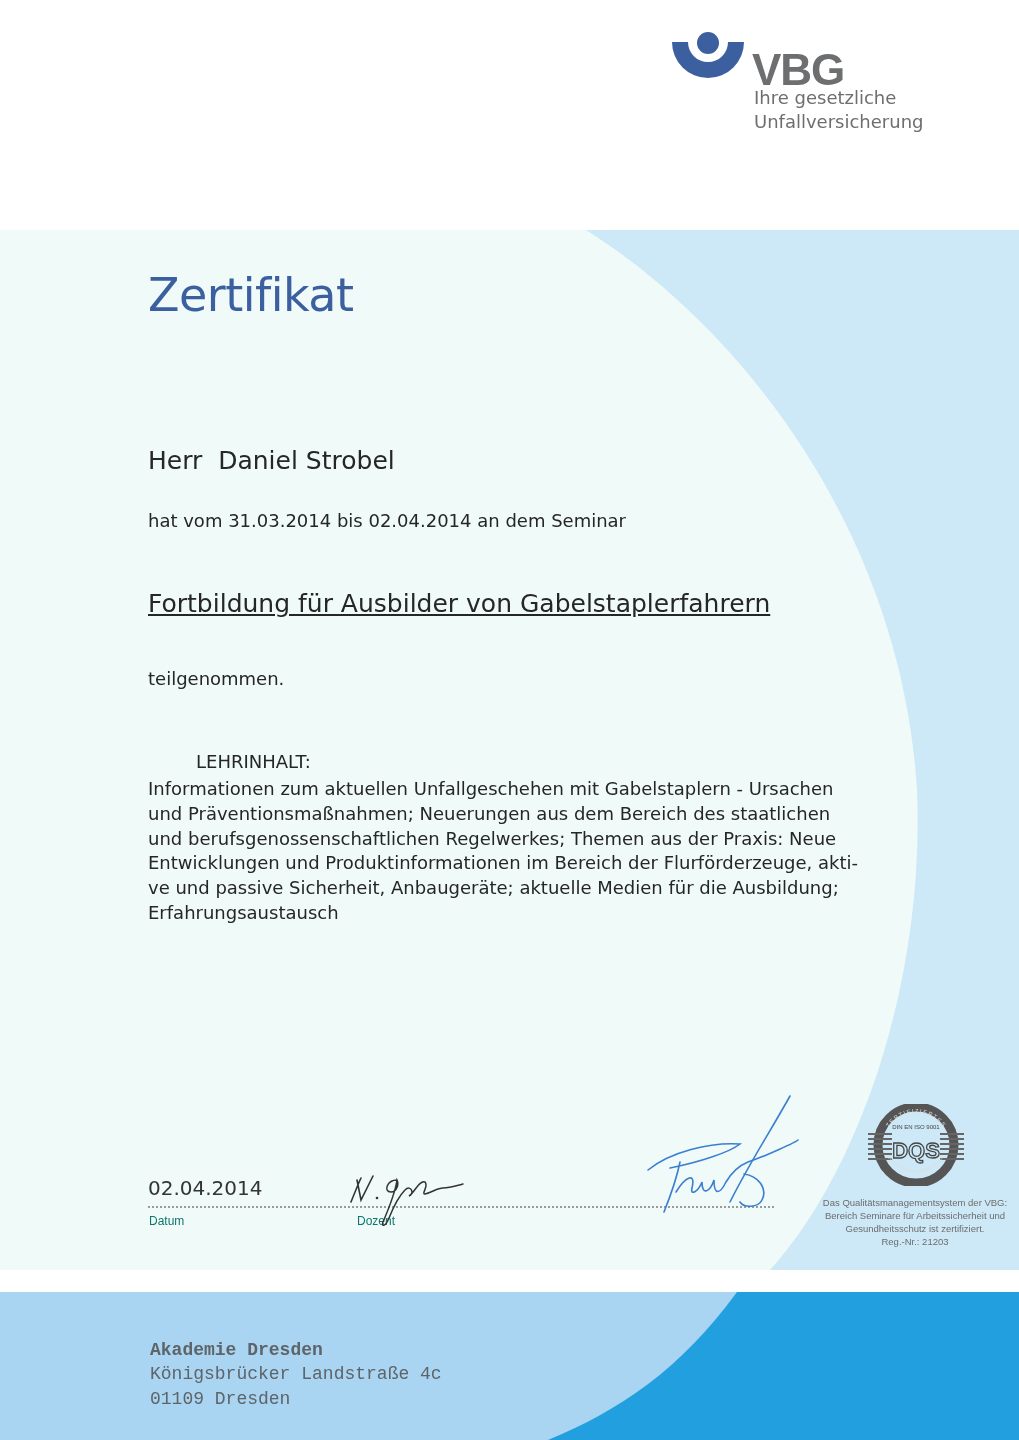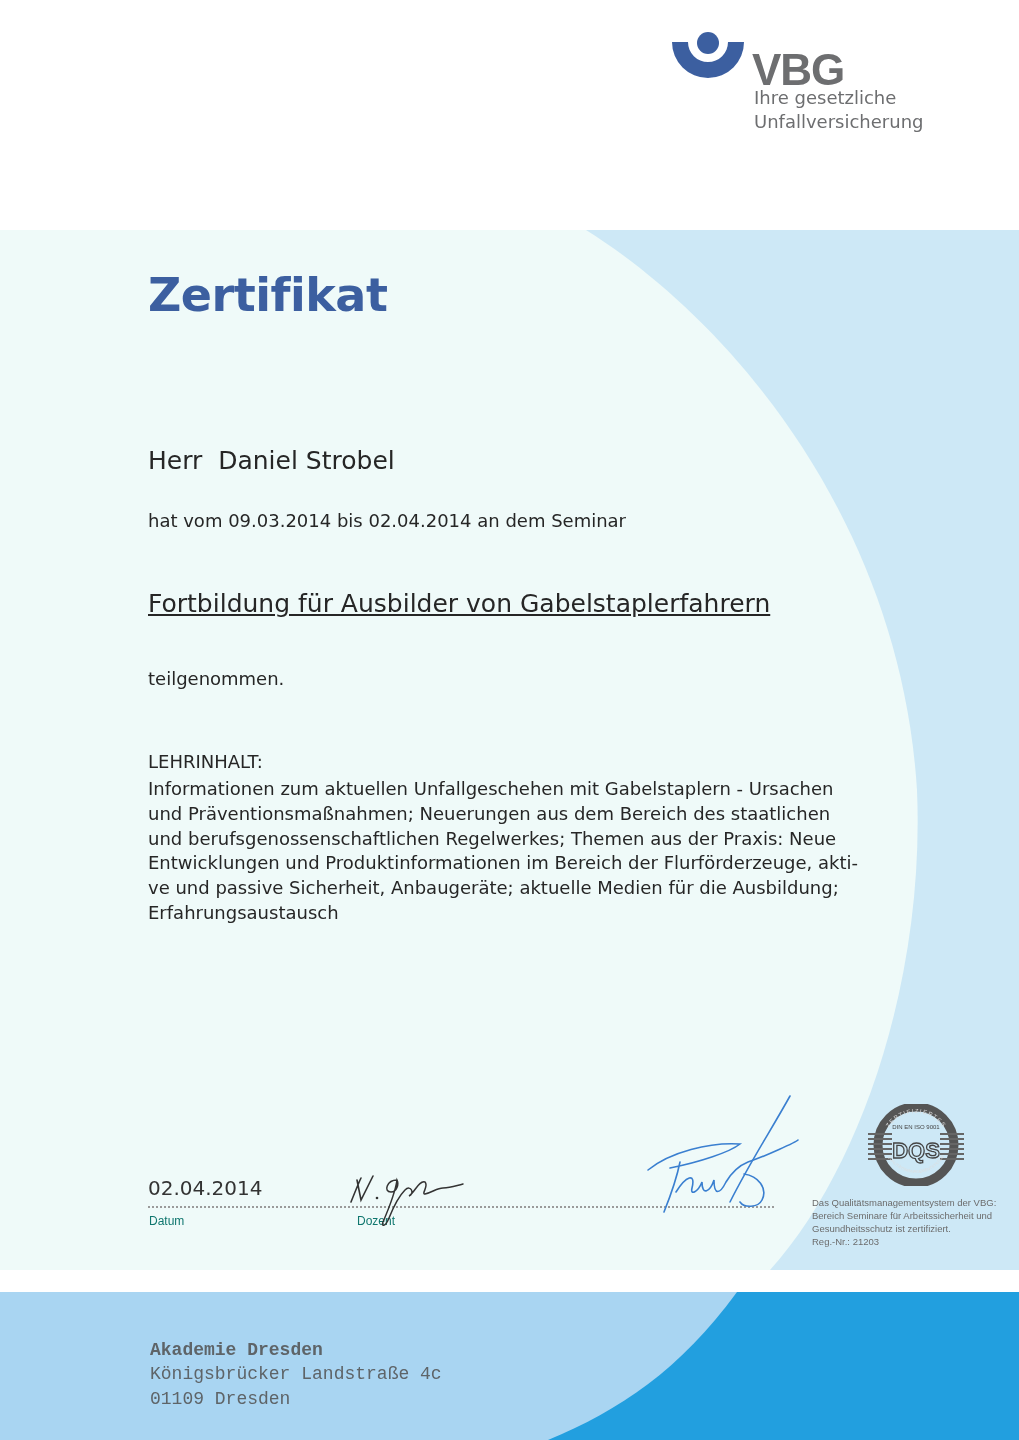--- a/index.html
+++ b/index.html
@@ -17,41 +17,41 @@
     font-family: "Liberation Sans", sans-serif; font-weight: bold;
     font-size: 44px; color: #6d6e70; letter-spacing: -1px; line-height: 48px; margin-top: 12px;
   }
   .logo-tag {
     position: absolute; left: 84px; top: 54px;
     font-family: "DejaVu Sans", sans-serif; font-size: 18px; line-height: 24px;
     color: #6d6e70; white-space: nowrap;
   }
   .title {
     position: absolute; left: 148px; top: 268px;
-    font-family: "DejaVu Sans", sans-serif; font-weight: bold; font-size: 46px;
+    font-family: "DejaVu Sans", sans-serif; font-weight: normal; font-size: 46px;
     color: #3c5fa0; letter-spacing: -0.5px;
   }
   .t { position: absolute; left: 148px; white-space: nowrap; color: #262626; }
   .name { top: 446px; font-size: 25px; }
   .period { top: 510px; font-size: 18px; }
   .seminar { top: 589px; font-size: 25px; text-decoration: underline; }
   .participated { top: 668px; font-size: 18px; }
-  .content-label { top: 751px; font-size: 18px; }
+  .content-label { top: 751px; font-size: 18px; margin-left: 48px; }
   .content-lines { top: 777px; font-size: 18px; line-height: 24.8px; }
   .content-lines div { white-space: nowrap; }
   .sig-line {
     position: absolute; left: 148px; top: 1206px; width: 626px; height: 0;
     border-top: 2px dotted #9a9a9a;
   }
   .date-val { position: absolute; left: 148px; top: 1176px; font-size: 20px; color: #333; }
   .small-label { position: absolute; top: 1214px; font-size: 12px; color: #0f766e; font-family: "Liberation Sans", sans-serif; }
   .sig { position: absolute; }
   .seal { position: absolute; left: 866px; top: 1104px; }
   .seal-text {
-    position: absolute; left: 812px; top: 1196px; width: 206px; 
+    position: absolute; left: 812px; top: 1196px; width: 206px; text-align: center;
     font-family: "Liberation Sans", sans-serif; font-size: 9.5px; line-height: 13px; color: #6c6c6c;
   }
   .footer-text { position: absolute; left: 150px; top: 1338px; font-family: Liberation Mono, monospace; color: #5e6468; }
   .footer-name { font-weight: bold; font-size: 18px; line-height: 24px; }
   .footer-line { font-size: 18px; line-height: 25px; }
 </style>
 </head>
 <body>
 
 <svg class="bg" viewBox="0 0 1019 1440" xmlns="http://www.w3.org/2000/svg">
@@ -72,21 +72,21 @@
   <div class="logo-vbg">VBG</div>
   <div class="logo-tag">
     <div>Ihre gesetzliche</div>
     <div>Unfallversicherung</div>
   </div>
 </div>
 
 <div class="title">Zertifikat</div>
 
 <div class="t name" style="white-space:pre;">Herr  Daniel Strobel</div>
-<div class="t period">hat vom 09.03.2014 bis 02.04.2014 an dem Seminar</div>
+<div class="t period">hat vom 31.03.2014 bis 02.04.2014 an dem Seminar</div>
 <div class="t seminar">Fortbildung für Ausbilder von Gabelstaplerfahrern</div>
 <div class="t participated">teilgenommen.</div>
 <div class="t content-label">LEHRINHALT:</div>
 <div class="t content-lines">
   <div>Informationen zum aktuellen Unfallgeschehen mit Gabelstaplern - Ursachen</div>
   <div>und Präventionsmaßnahmen; Neuerungen aus dem Bereich des staatlichen</div>
   <div>und berufsgenossenschaftlichen Regelwerkes; Themen aus der Praxis: Neue</div>
   <div>Entwicklungen und Produktinformationen im Bereich der Flurförderzeuge, akti-</div>
   <div>ve und passive Sicherheit, Anbaugeräte; aktuelle Medien für die Ausbildung;</div>
   <div>Erfahrungsaustausch</div>

